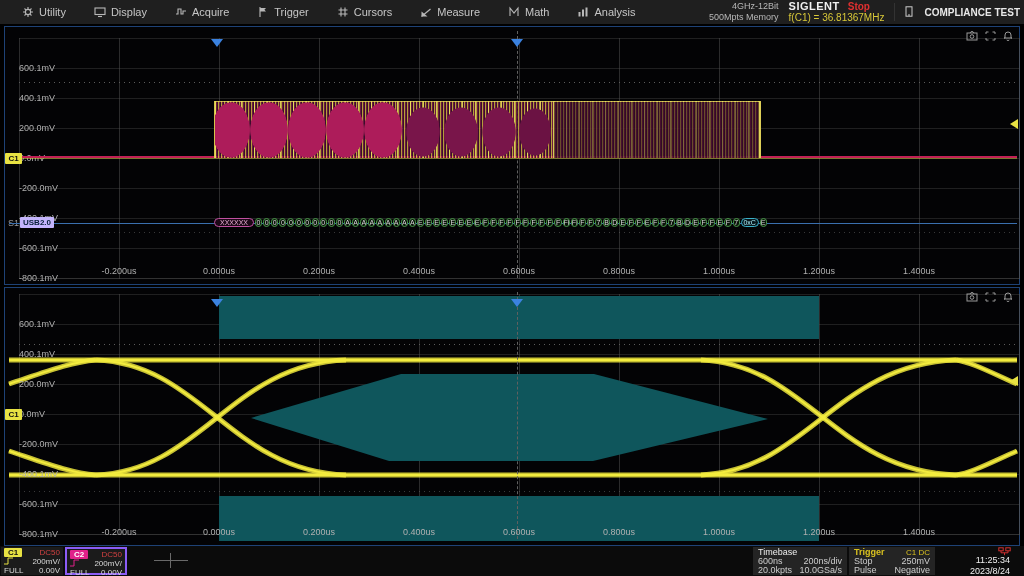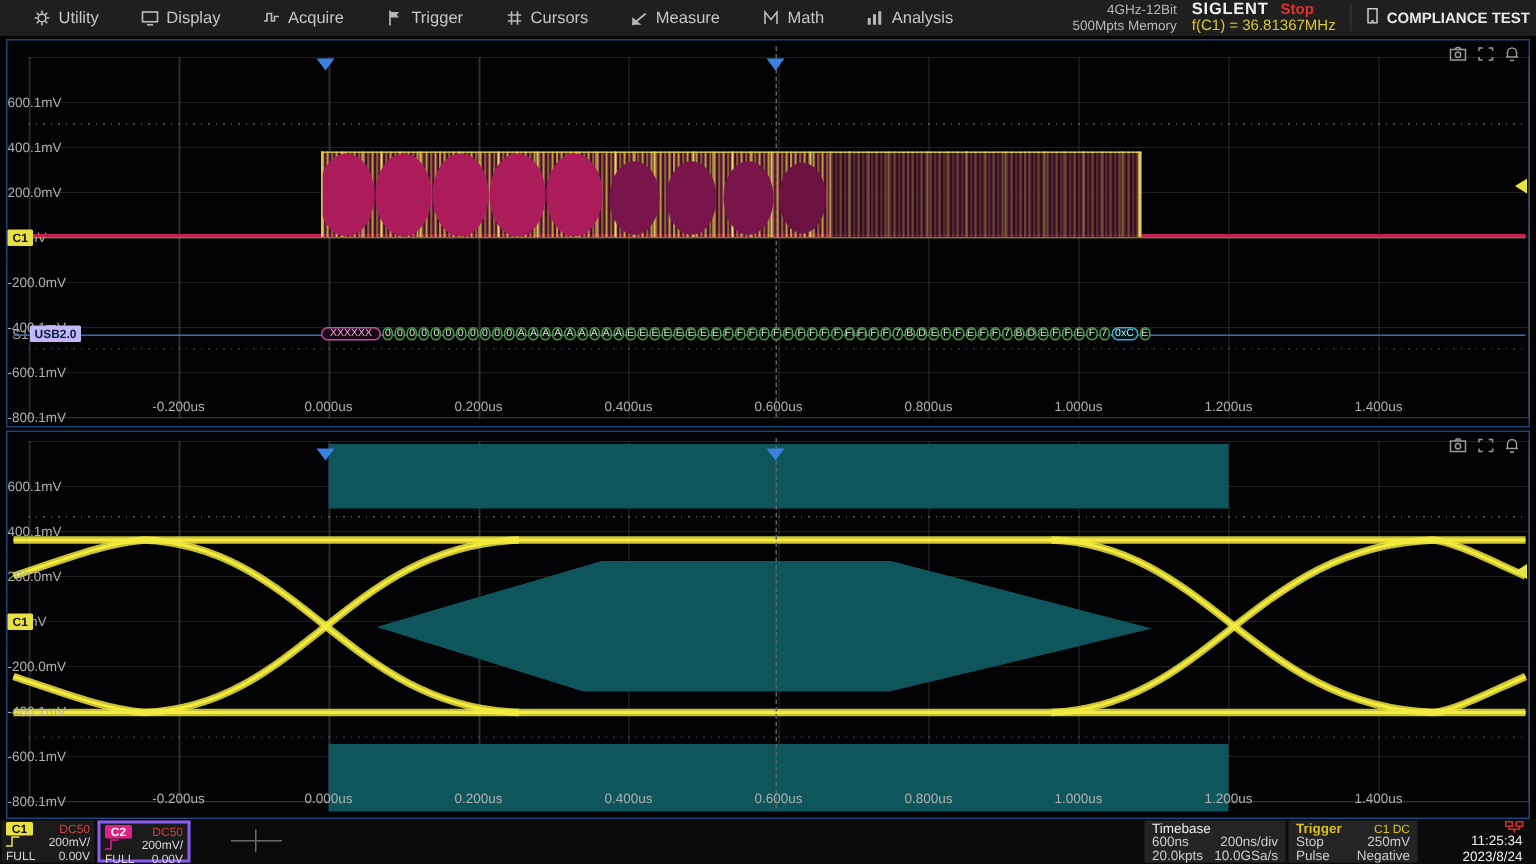--- a/index.html
+++ b/index.html
@@ -13,37 +13,37 @@
   .menu-item{display:flex;align-items:center;gap:5px;color:#c6c6c6;font-size:11px;
     padding:0 14px;height:28px;cursor:default;white-space:nowrap;}
   .menu-item svg{display:block;}
   .hdr-right{position:absolute;right:4px;top:0;height:24px;display:flex;align-items:center;gap:10px;}
   .acq-block{color:#b8b8b8;font-size:9px;text-align:right;line-height:11px;}
   .brand-block{font-size:9px;line-height:11px;}
   .brand-row{display:flex;gap:8px;align-items:center;}
   .brand{color:#f0f0f0;font-weight:bold;font-size:11px;letter-spacing:.5px;}
   .runstate{color:#e03030;font-weight:bold;font-size:10px;}
   .freq{color:#d8c838;font-size:10px;}
-  .compliance{display:flex;align-items:center;gap:5px;color:#e8e8e8;font-size:10px;font-weight:bold;
+  .compliance{display:flex;align-items:center;gap:11px;color:#e8e8e8;font-size:10px;font-weight:bold;
     padding-left:10px;border-left:1px solid #333;height:18px;}
 
   
   .plot{position:absolute;left:4px;width:1016px;height:259px;background:#030305;
     border:1px solid #1e4276;box-sizing:border-box;}
   #plot-top{top:26px;}
   #plot-eye{top:287px;}
   .grid{position:absolute;left:14px;top:11px;width:1000px;height:240px;
     background-image:
       repeating-linear-gradient(90deg, rgba(84,84,84,.5) 0 1px, transparent 1px 100px),
       repeating-linear-gradient(180deg, rgba(84,84,84,.35) 0 1px, transparent 1px 30px);
     border-right:1px solid rgba(84,84,84,.5);border-bottom:1px solid rgba(84,84,84,.35);}
   .tickrow{position:absolute;height:1px;left:14px;width:1000px;
     background-image:repeating-linear-gradient(90deg,#5c5c5c 0 1px,transparent 1px 5px);}
   .vdash{position:absolute;top:4px;bottom:6px;width:0;border-left:1px dashed #606060;}
-  .ylab{position:absolute;color:#b0b0b0;font-size:9px;left:0;height:12px;line-height:12px;}
+  .ylab{position:absolute;color:#b0b0b0;font-size:9px;left:14px;height:12px;line-height:12px;}
   .xlab{position:absolute;color:#b0b0b0;font-size:9px;width:64px;text-align:center;height:12px;line-height:12px;}
   .trig-tri{position:absolute;width:0;height:0;border-left:6px solid transparent;
     border-right:6px solid transparent;border-top:8px solid #3b82e0;}
   .lvl-arrow{position:absolute;right:1px;width:0;height:0;border-top:5px solid transparent;
     border-bottom:5px solid transparent;border-right:8px solid #e8e243;}
   .ch-badge{position:absolute;left:0;width:17px;height:11px;font-size:8px;font-weight:bold;
     text-align:center;line-height:11px;border-radius:1px;}
   .badge-c1{background:#e8e243;color:#111;}
   .plot-icons{position:absolute;right:6px;top:4px;display:flex;gap:7px;align-items:center;}
   .plot-icons svg{display:block;}
@@ -99,21 +99,21 @@
   .plusbtn .v{position:absolute;left:18px;top:7px;width:1px;height:15px;background:#6a6a6a;}
   .sb-right{margin-left:auto;display:flex;align-items:stretch;}
   .tb-box,.trg-box{background:#242424;margin:1px;padding:1px 5px;font-size:9px;color:#cccccc;box-sizing:border-box;}
   .tb-box{width:94px;}
   .trg-box{width:86px;}
   .tb-head{color:#eeeeee;height:9px;line-height:9px;font-size:9px;}
   .trg-head{display:flex;justify-content:space-between;height:9px;line-height:9px;}
   .trg-title{color:#d8c020;font-weight:bold;}
   .trg-src{color:#d8c020;font-size:8px;}
   .kv{display:flex;justify-content:space-between;height:9px;line-height:9px;}
-  .dt-box{width:62px;margin:1px 7px;position:relative;color:#f0f0f0;font-size:9px;text-align:right;padding-right:2px;}
+  .dt-box{width:62px;margin:1px 12px;position:relative;color:#f0f0f0;font-size:9px;text-align:right;padding-right:2px;}
   .dt-box .neticon{position:absolute;right:1px;top:0;}
   .dt-time{position:absolute;right:2px;top:8px;}
   .dt-date{position:absolute;right:2px;top:19px;}
 
   svg.eyesvg{position:absolute;left:0;top:0;}
 </style>
 </head>
 <body>
 
 <div class="stage">

